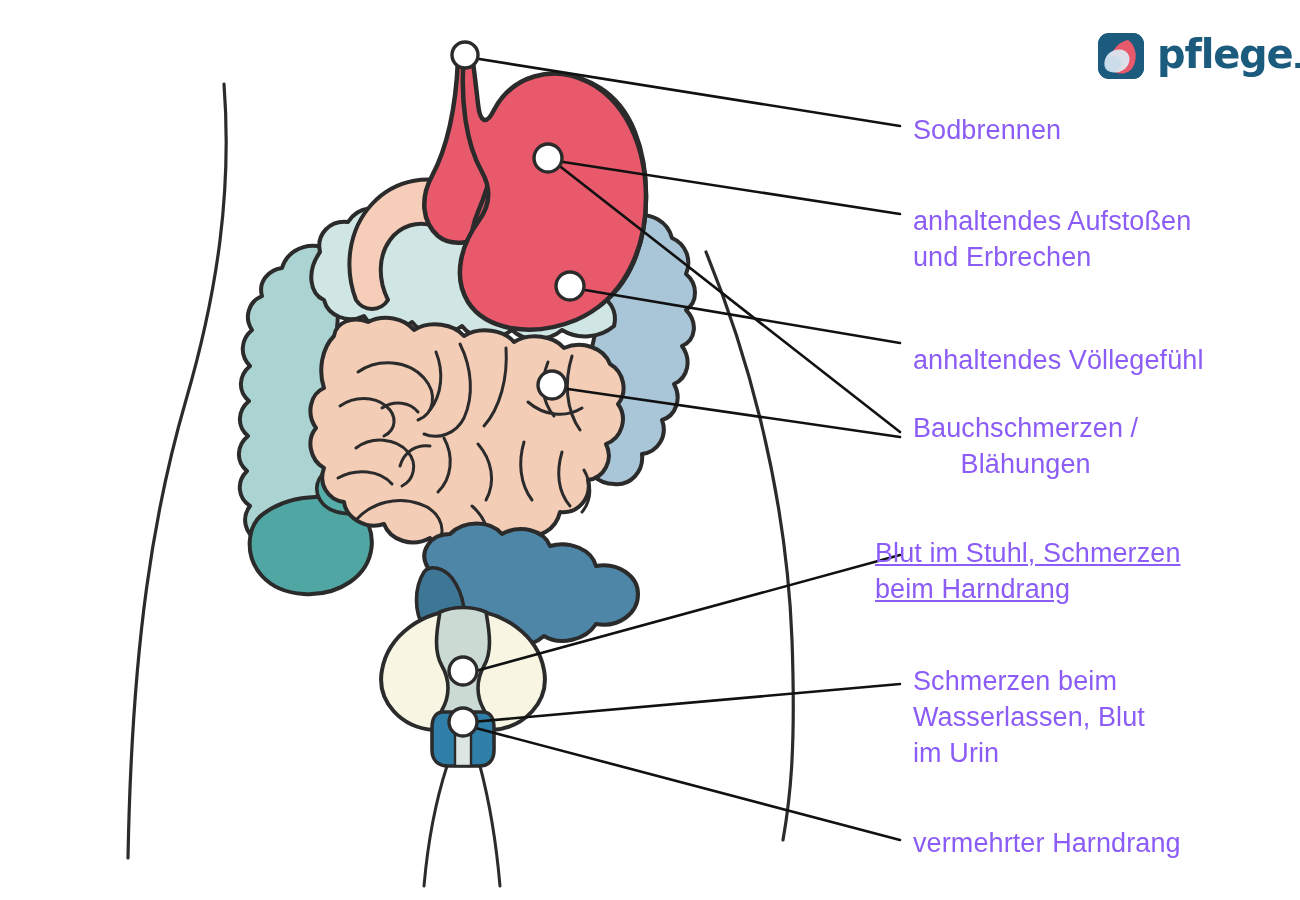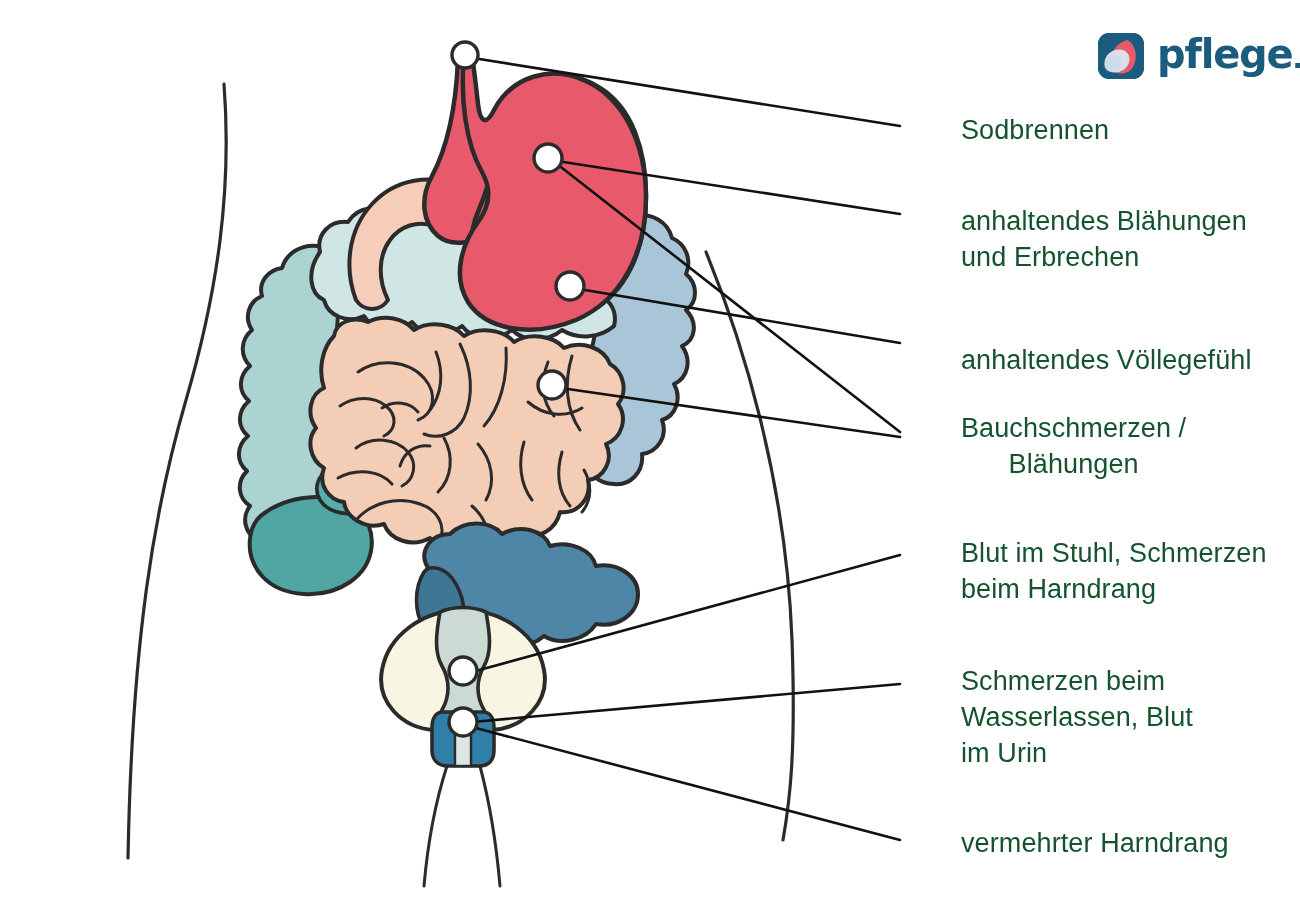--- a/index.html
+++ b/index.html
@@ -22,28 +22,27 @@
   }
   #diagram {
     position: absolute;
     left: 0;
     top: 0;
     width: 1300px;
     height: 900px;
   }
   .label {
     position: absolute;
-    color: #14532d;
+    color: #8b5cf6;
     font-family: "Liberation Sans", sans-serif;
     font-size: 27px;
     line-height: 36px;
     font-weight: 400;
     letter-spacing: 0.1px;
     white-space: pre-line;
-    margin-left: 48px;
   }
   .brand {
     position: absolute;
     left: 1055px;
     top: 33px;
     display: flex;
     align-items: center;
     gap: 13px;
     padding-left: 43px;
   }
@@ -303,25 +302,25 @@
         <path d="M30 7 C37 12, 40 22, 36 32 C33 39, 26 42, 19 40 C14 38, 11 33, 12 27 C13 18, 20 9, 30 7 Z" fill="#E8596B"></path>
         <ellipse cx="19" cy="28" rx="13" ry="11" transform="rotate(-32 19 28)" fill="#DCEAF2" opacity="0.93"></ellipse>
         <ellipse cx="15" cy="31" rx="9" ry="7.5" transform="rotate(-32 15 31)" fill="#C5DCEA" opacity="0.75"></ellipse>
       </svg>
     </div>
     <div class="brand-word"><span>pflege</span><span class="tld">.de</span></div>
   </div>
 
   <div class="label" style="left:913px; top:112px;">Sodbrennen</div>
 
-  <div class="label" style="left:913px; top:203px;"><span>anhaltendes Blähungen</span><br><span>und Erbrechen</span></div>
+  <div class="label" style="left:913px; top:203px;"><span>anhaltendes Aufstoßen</span><br><span>und Erbrechen</span></div>
 
   <div class="label" style="left:913px; top:342px;">anhaltendes Völlegefühl</div>
 
   <div class="label" style="left:913px; top:410px;text-align:center;"><span>Bauchschmerzen /</span><br><span>Blähungen</span></div>
 
-  <div class="label" style="left:913px; top:535px;"><span>Blut im Stuhl, Schmerzen</span><br><span>beim Harndrang</span></div>
+  <div class="label" style="left:875px; top:535px;text-decoration:underline;"><span>Blut im Stuhl, Schmerzen</span><br><span>beim Harndrang</span></div>
 
   <div class="label" style="left:913px; top:663px;"><span>Schmerzen beim</span><br><span>Wasserlassen, Blut</span><br><span>im Urin</span></div>
 
   <div class="label" style="left:913px; top:825px;">vermehrter Harndrang</div>
 
 </div>
 
 </body></html>

